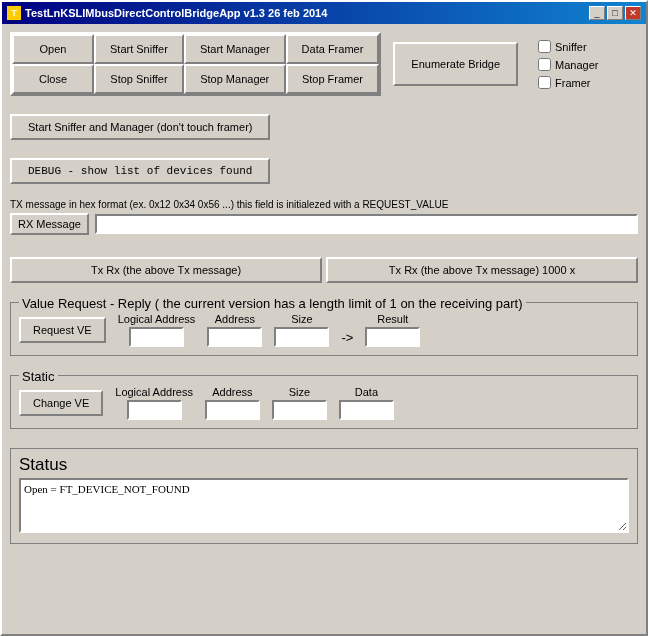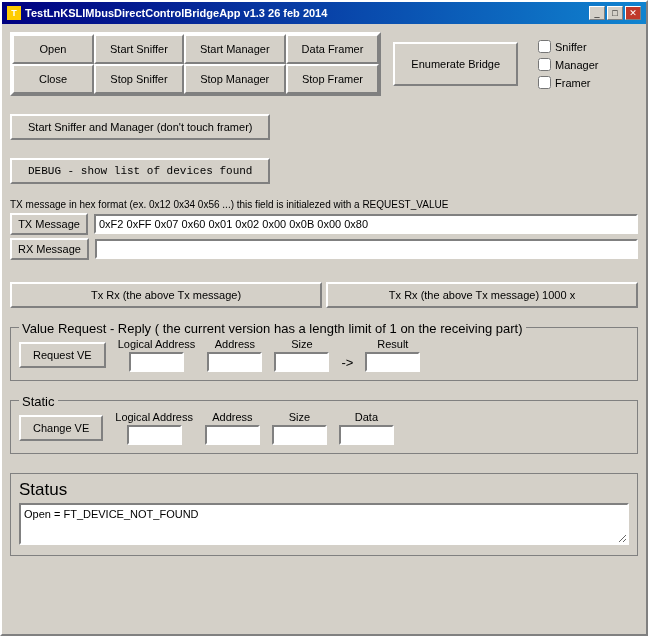--- a/index.html
+++ b/index.html
@@ -204,25 +204,25 @@
       font-size: 17px;
       margin-bottom: 3px;
     }
     .status-box {
       background: white;
       border: 2px solid;
       border-top-color: #808080;
       border-left-color: #808080;
       border-right-color: #ffffff;
       border-bottom-color: #ffffff;
-      height: 42px;
+      height: 55px;
       width: 100%;
       font-size: 11px;
       padding: 3px;
-      font-family: Liberation Sans, sans-serif;
+      font-family: Liberation Serif, serif;
     }
     .top-buttons-area {
       display: flex;
       flex-direction: row;
       gap: 0;
       align-items: stretch;
     }
     .four-btn-grid {
       display: grid;
       grid-template-columns: repeat(4, auto);
@@ -307,24 +307,20 @@
       <button class="btn wide-btn">Start Sniffer and Manager (don't touch framer)</button>
     </div>
 
     <div>
       <button class="btn debug-btn">DEBUG - show list of devices found</button>
     </div>
 
     <div>
       <div class="hint-text">TX message in hex format (ex. 0x12 0x34 0x56 ...) this field is initialezed with a REQUEST_VALUE</div>
       <div class="msg-row">
-        <button class="btn msg-label-btn">TX Message</button>
-        <input class="msg-input" type="text" value="0xF2 0xFF 0x07 0x60 0x01 0x02 0x00 0x0B 0x00 0x80" style="">
-      </div>
-      <div class="msg-row">
         <button class="btn msg-label-btn">RX Message</button>
         <input class="msg-input" type="text" style="">
       </div>
     </div>
 
     <div class="tx-rx-row">
       <button class="btn tx-rx-btn">Tx  Rx (the above Tx message)</button>
       <button class="btn tx-rx-btn">Tx  Rx (the above Tx message) 1000 x</button>
     </div>
 

